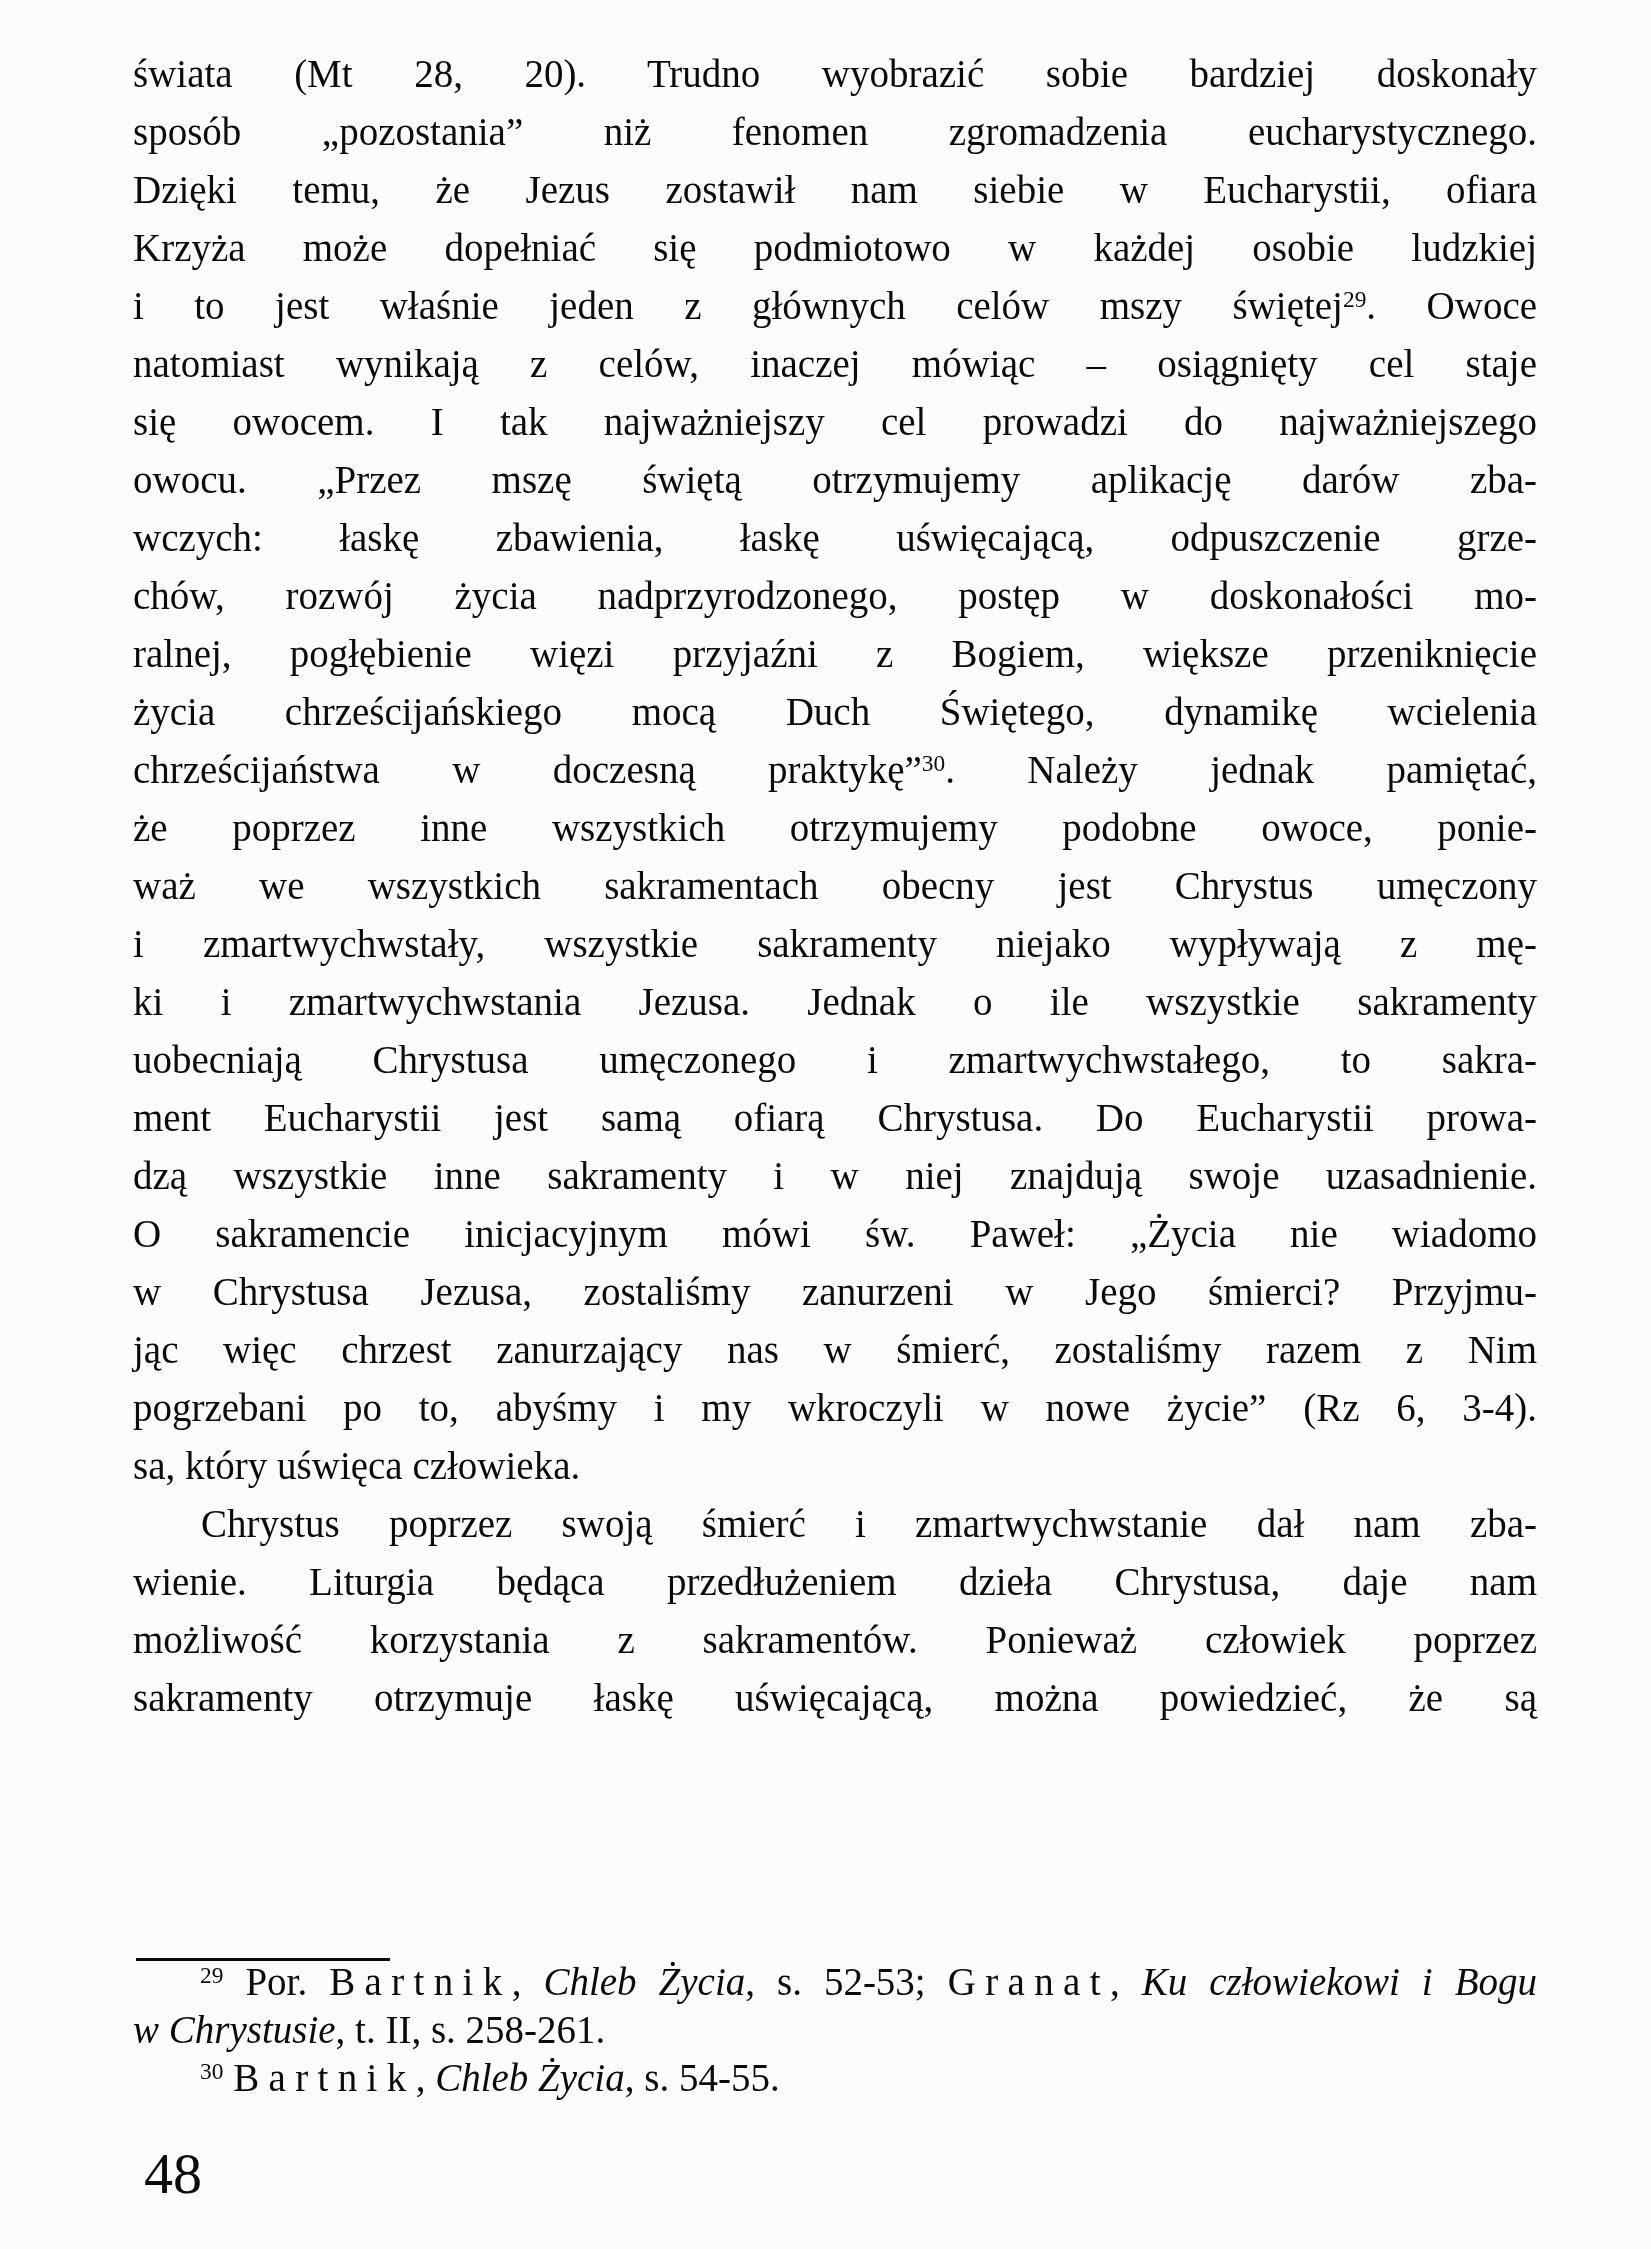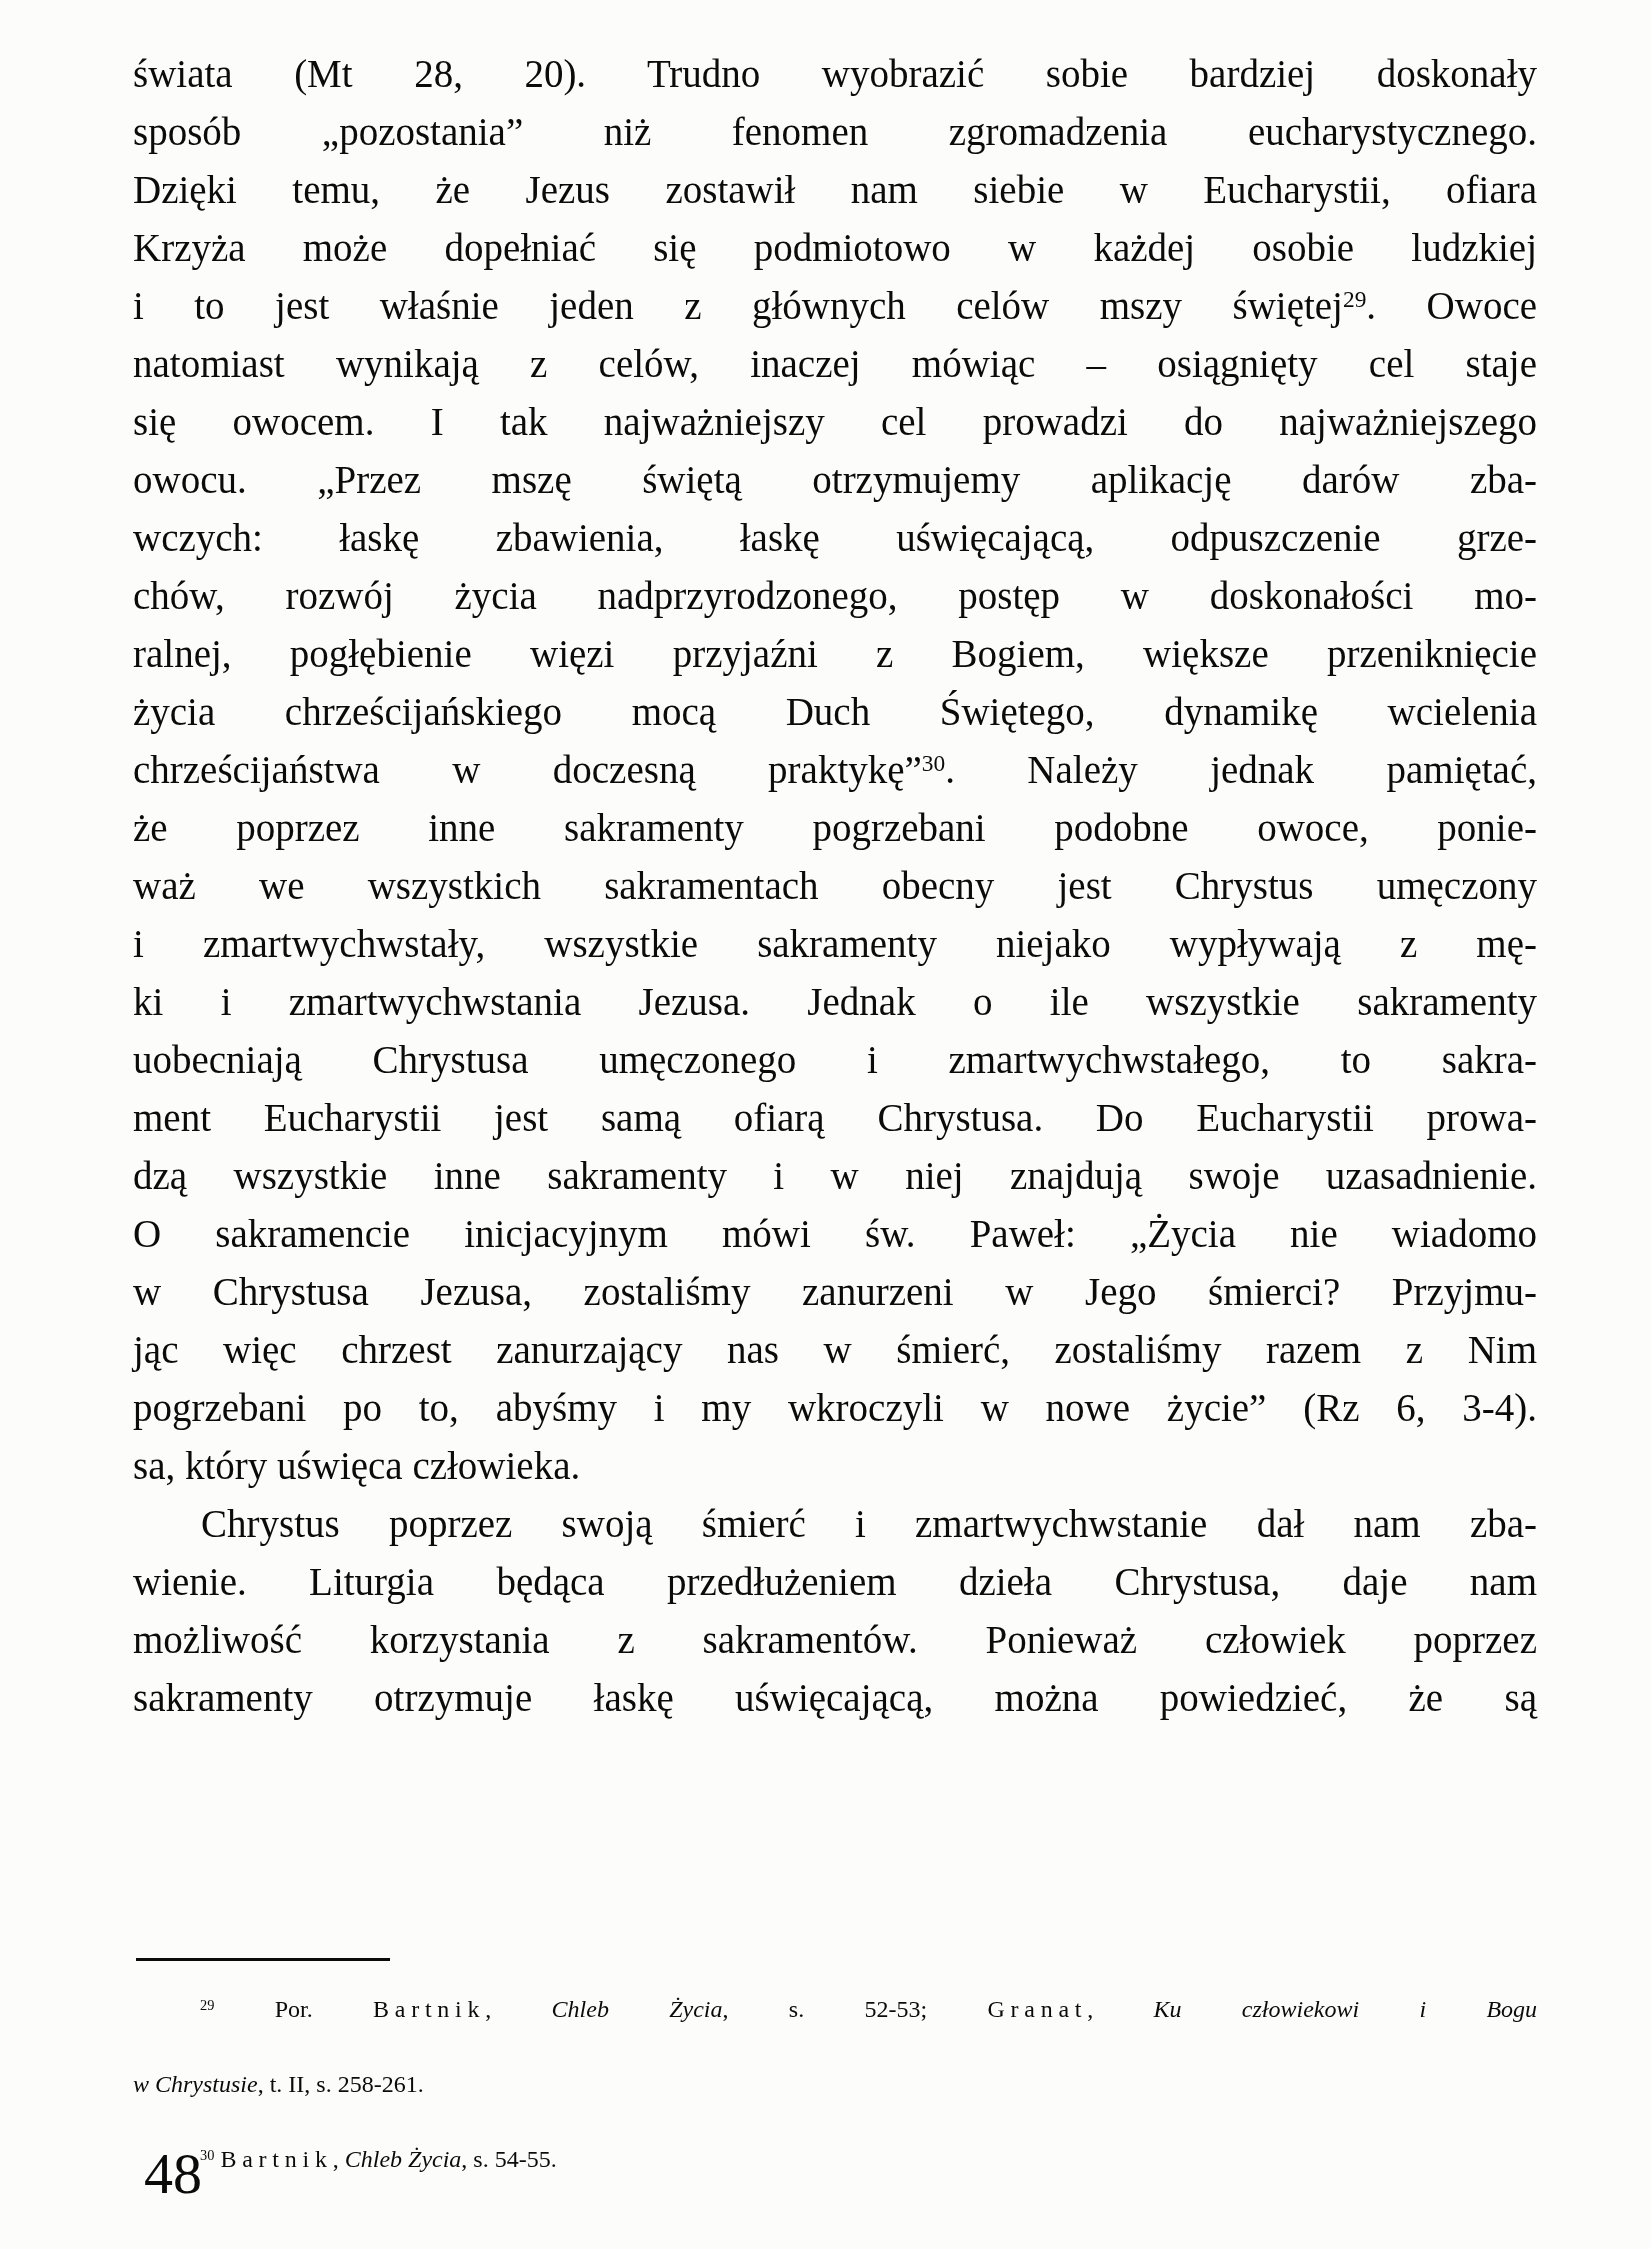--- a/index.html
+++ b/index.html
@@ -42,25 +42,24 @@
     width: 254px;
     height: 3.3px;
   }
   .footblock {
     position: absolute;
     left: 133px;
     top: 1958px;
     width: 1404px;
   }
   .fline {
-    font-size: 24px;
+    font-size: 39px;
     line-height: 48px;
     text-align: justify;
     text-align-last: justify;
-    margin-top: 27px;
   }
   .fline.nojust {
     text-align-last: left;
   }
   .fline.indent {
     text-indent: 67px;
   }
   .sup {
     font-size: 0.6em;
     line-height: 0;
@@ -93,21 +92,21 @@
         <div class="bline"><span>Krzyża może dopełniać się podmiotowo w każdej osobie ludzkiej</span></div>
         <div class="bline"><span>i to jest właśnie jeden z głównych celów mszy świętej</span><span class="sup">29</span><span>. Owoce</span></div>
         <div class="bline"><span>natomiast wynikają z celów, inaczej mówiąc – osiągnięty cel staje</span></div>
         <div class="bline"><span>się owocem. I tak najważniejszy cel prowadzi do najważniejszego</span></div>
         <div class="bline"><span>owocu. „Przez mszę świętą otrzymujemy aplikację darów zba-</span></div>
         <div class="bline"><span>wczych: łaskę zbawienia, łaskę uświęcającą, odpuszczenie grze-</span></div>
         <div class="bline"><span>chów, rozwój życia nadprzyrodzonego, postęp w doskonałości mo-</span></div>
         <div class="bline"><span>ralnej, pogłębienie więzi przyjaźni z Bogiem, większe przeniknięcie</span></div>
         <div class="bline"><span>życia chrześcijańskiego mocą Duch Świętego, dynamikę wcielenia</span></div>
         <div class="bline"><span>chrześcijaństwa w doczesną praktykę”</span><span class="sup">30</span><span>. Należy jednak pamiętać,</span></div>
-        <div class="bline"><span>że poprzez inne sakramenty pogrzebani podobne owoce, ponie-</span></div>
+        <div class="bline"><span>że poprzez inne wszystkich otrzymujemy podobne owoce, ponie-</span></div>
         <div class="bline"><span>waż we wszystkich sakramentach obecny jest Chrystus umęczony</span></div>
         <div class="bline"><span>i zmartwychwstały, wszystkie sakramenty niejako wypływają z mę-</span></div>
         <div class="bline"><span>ki i zmartwychwstania Jezusa. Jednak o ile wszystkie sakramenty</span></div>
         <div class="bline"><span>uobecniają Chrystusa umęczonego i zmartwychwstałego, to sakra-</span></div>
         <div class="bline"><span>ment Eucharystii jest samą ofiarą Chrystusa. Do Eucharystii prowa-</span></div>
         <div class="bline"><span>dzą wszystkie inne sakramenty i w niej znajdują swoje uzasadnienie.</span></div>
         <div class="bline"><span>O sakramencie inicjacyjnym mówi św. Paweł: „Życia nie wiadomo</span></div>
         <div class="bline"><span>w Chrystusa Jezusa, zostaliśmy zanurzeni w Jego śmierci? Przyjmu-</span></div>
         <div class="bline"><span>jąc więc chrzest zanurzający nas w śmierć, zostaliśmy razem z Nim</span></div>
         <div class="bline"><span>pogrzebani po to, abyśmy i my wkroczyli w nowe życie” (Rz 6, 3-4).</span></div>

